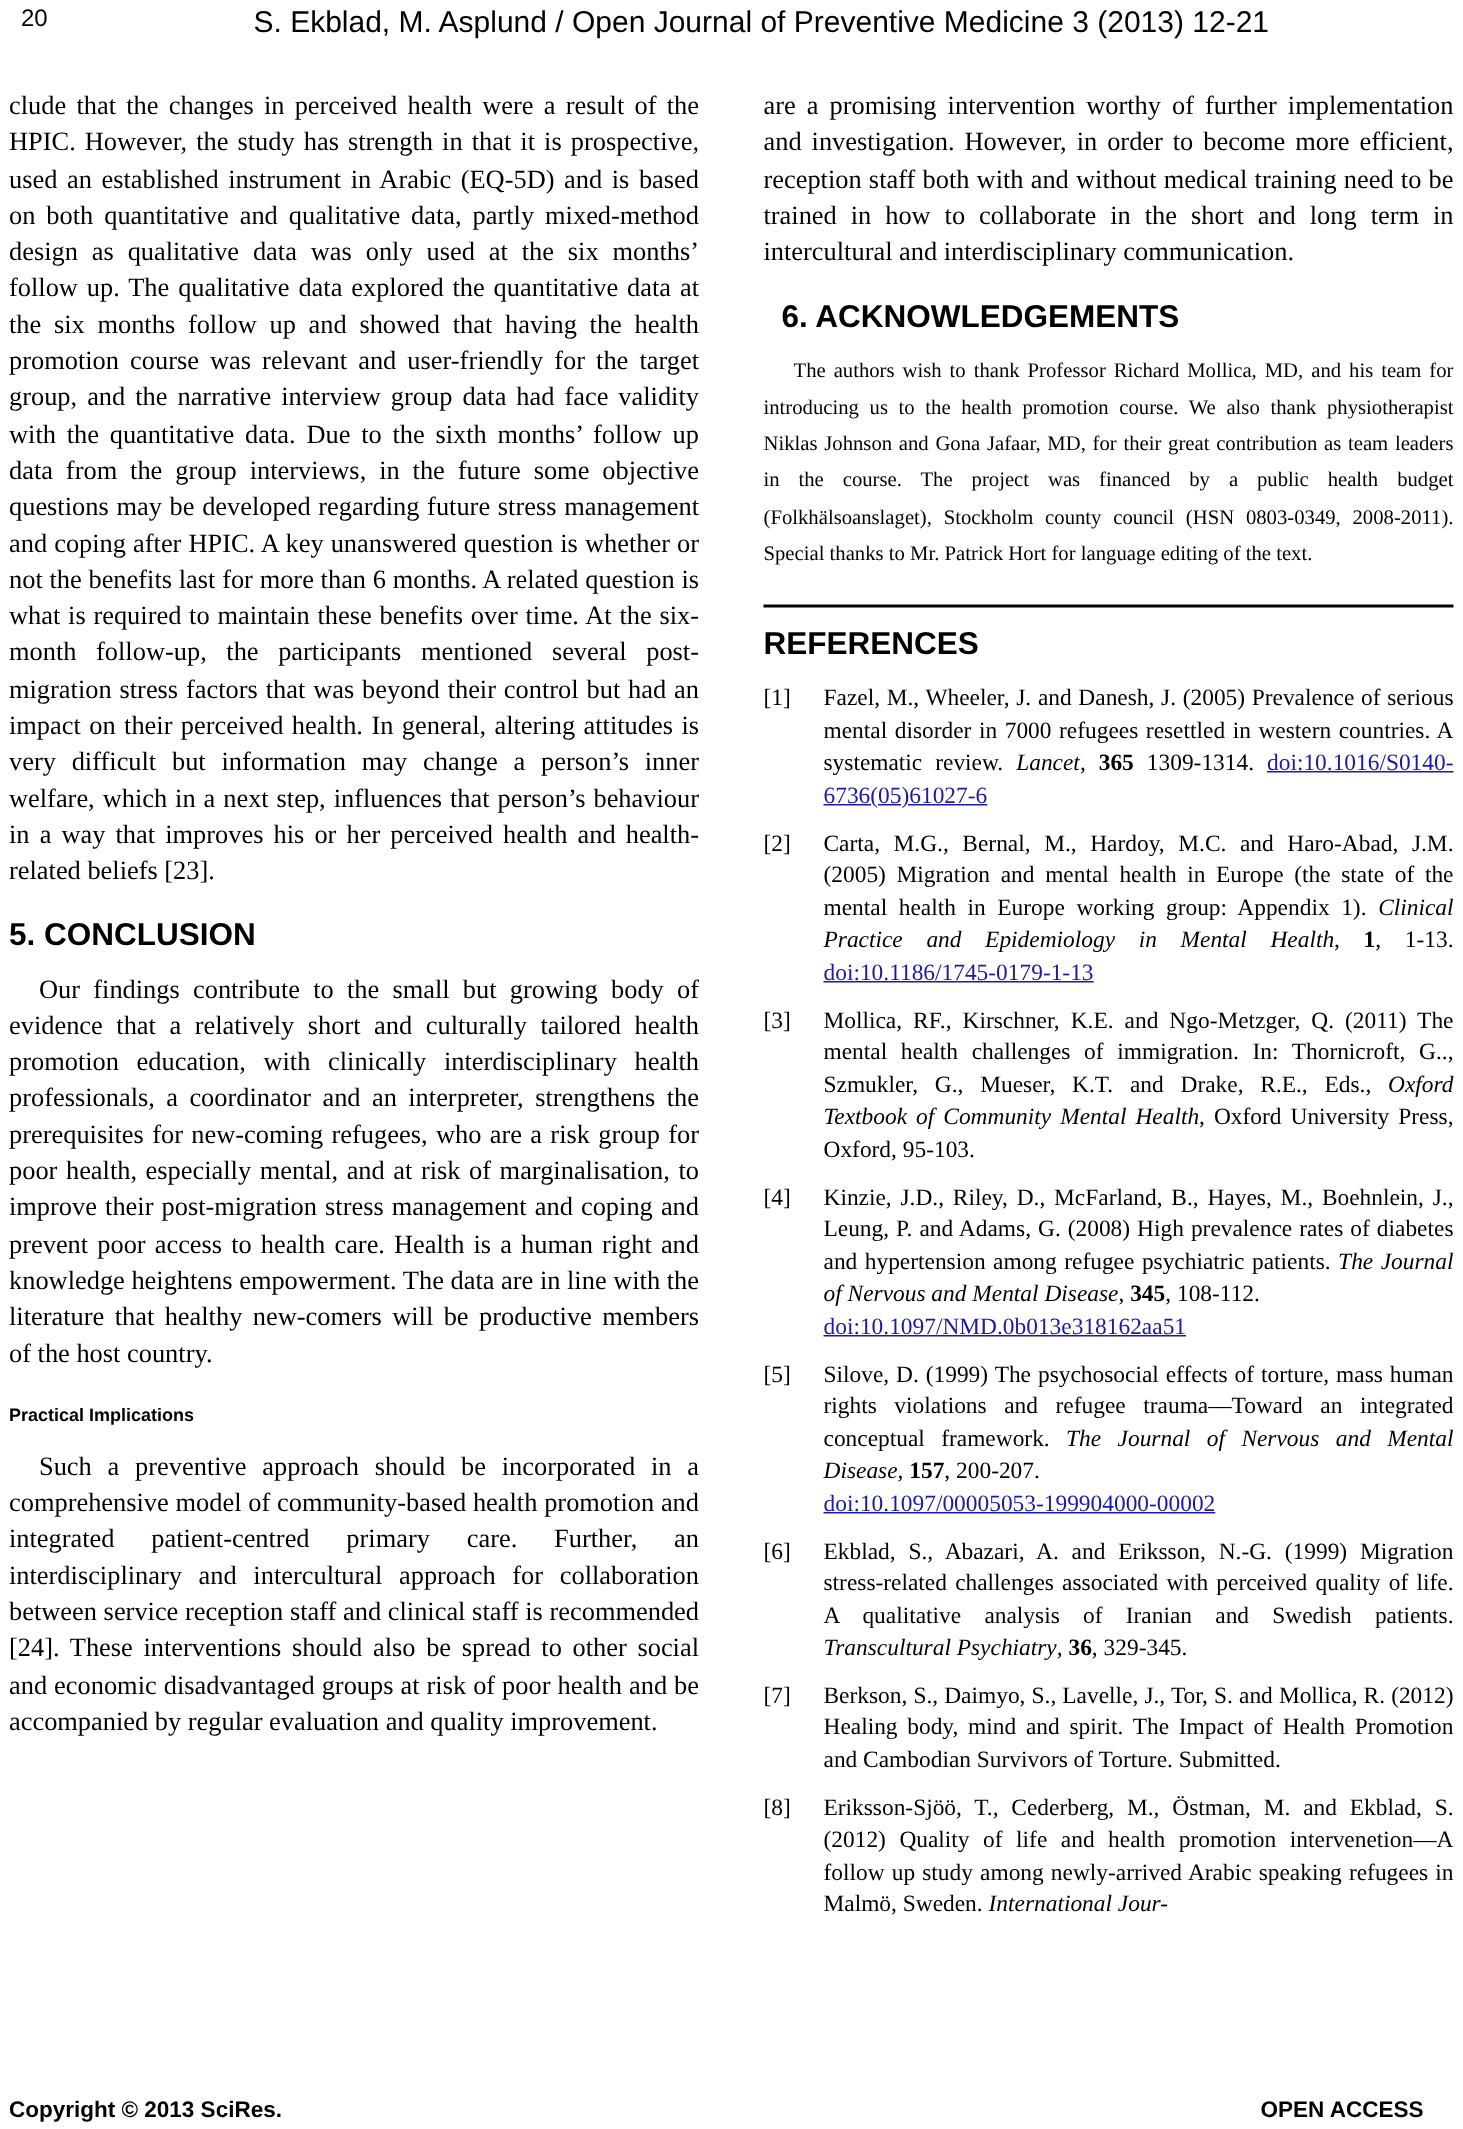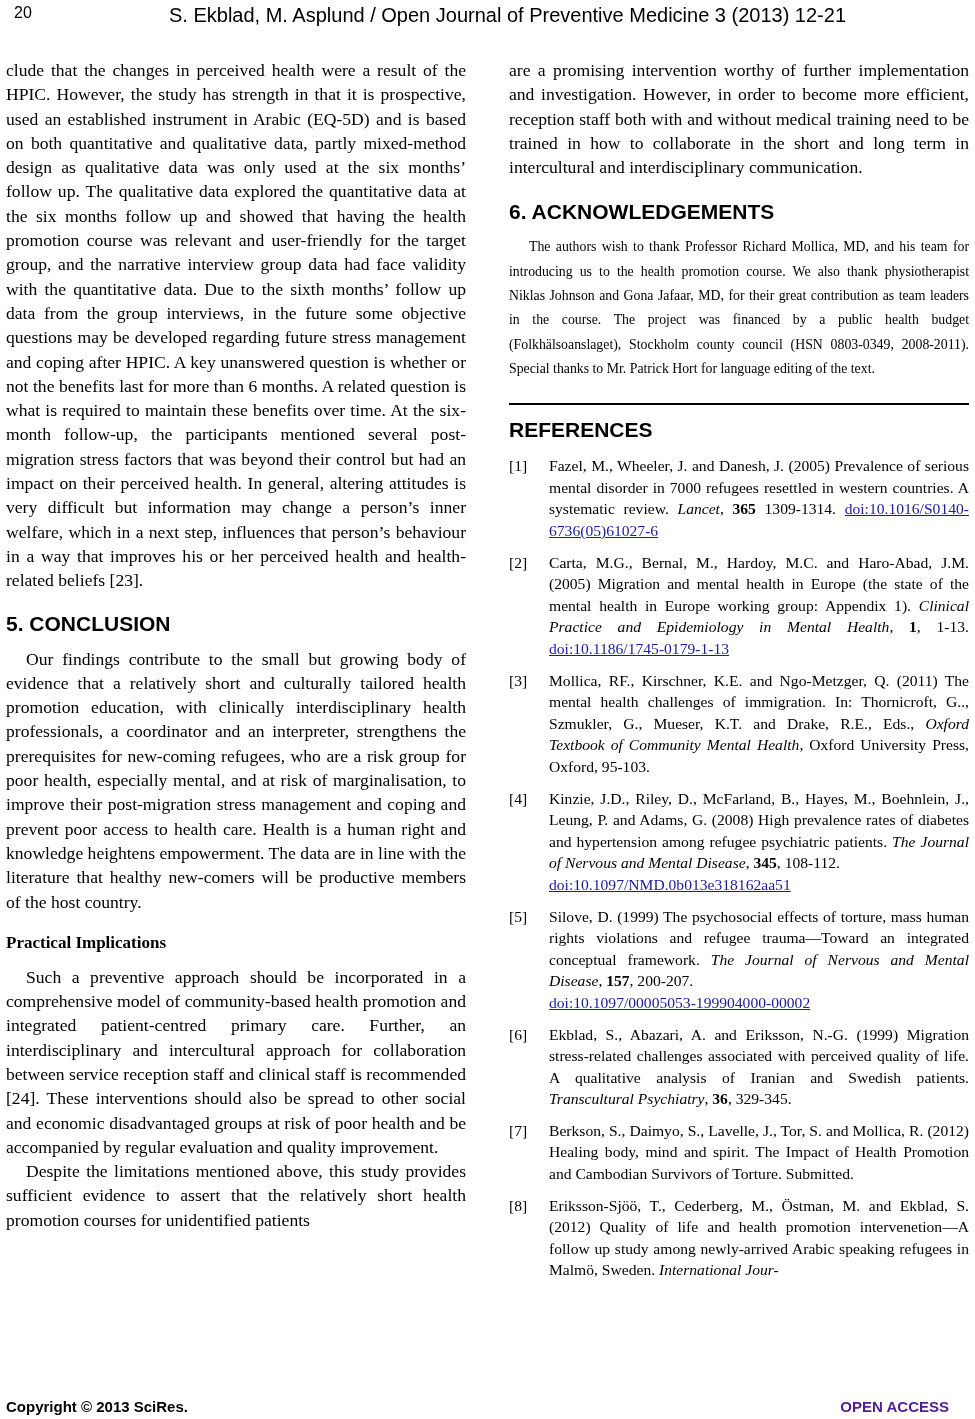--- a/index.html
+++ b/index.html
@@ -8,57 +8,56 @@
   .page-num { position: absolute; left: 14px; top: 4px; font-family: "Liberation Sans", sans-serif; font-size: 16px; }
   .running-head { position: absolute; left: 0; width: 975px; top: 4px; text-align: center; font-family: "Liberation Sans", sans-serif; font-size: 20px; padding-left: 40px; box-sizing: border-box; }
 
   .col { position: absolute; top: 58px; font-family: "Liberation Serif", serif; font-size: 17.6px; line-height: 24.3px; text-align: justify; }
   .col-left { left: 6px; width: 460px; }
   .col-right { left: 509px; width: 460px; }
   .col p { margin: 0; hyphens: none; }
   .indent { text-indent: 20px; }
 
   h2.sec { font-family: "Liberation Sans", sans-serif; font-weight: bold; font-size: 21px; margin: 18px 0 10px 0; line-height: 26px; }
-  h3.sub { font-family: Liberation Serif, serif; font-weight: bold; font-size: 17px; margin: 17px 0 10px 0; line-height: 24px; }
+  h3.sub { font-family: Liberation Sans, sans-serif; font-weight: bold; font-size: 12px; margin: 17px 0 10px 0; line-height: 24px; }
 
   .ack { font-size: 13.8px; line-height: 24.3px; text-indent: 20px; }
   .rule { border: none; border-top: 2.5px solid #000; margin: 22px 0 12px 0; }
 
   .ref { display: flex; font-size: 15.6px; line-height: 21.6px; margin-bottom: 10px; }
   .ref-num { width: 40px; flex: none; text-align: left; }
   .ref-body { flex: 1; text-align: justify; }
   .ref-body i { font-style: italic; }
   .ref-body b { font-weight: bold; }
   .doi { color: #1a1aa6; text-decoration: underline; }
   .doi-block { display: block; }
 
   .footer { position: absolute; left: 0; top: 1392px; width: 957px; height: 27px; font-family: "Liberation Sans", sans-serif; font-weight: bold; font-size: 15px; }
   .copyright { position: absolute; left: 6px; top: 6px; }
-  .open-access { position: absolute; right: 8px; top: 6px; color: #4c1d95; }
+  .open-access { position: absolute; right: 8px; top: 6px; color: #000000; }
 </style>
 </head>
 <body>
 
 <div class="header">
   <span class="page-num">20</span>
   <span class="running-head">S. Ekblad, M. Asplund / Open Journal of Preventive Medicine 3 (2013) 12-21</span>
 </div>
 
 <div class="col col-left">
   <p>clude that the changes in perceived health were a result of the HPIC. However, the study has strength in that it is prospective, used an established instrument in Arabic (EQ-5D) and is based on both quantitative and qualitative data, partly mixed-method design as qualitative data was only used at the six months’ follow up. The qualitative data explored the quantitative data at the six months follow up and showed that having the health promotion course was relevant and user-friendly for the target group, and the narrative interview group data had face validity with the quantitative data. Due to the sixth months’ follow up data from the group interviews, in the future some objective questions may be developed regarding future stress management and coping after HPIC. A key unanswered question is whether or not the benefits last for more than 6 months. A related question is what is required to maintain these benefits over time. At the six-month follow-up, the participants mentioned several post-migration stress factors that was beyond their control but had an impact on their perceived health. In general, altering attitudes is very difficult but information may change a person’s inner welfare, which in a next step, influences that person’s behaviour in a way that improves his or her perceived health and health-related beliefs [23].</p>
   <h2 class="sec">5. CONCLUSION</h2>
   <p class="indent">Our findings contribute to the small but growing body of evidence that a relatively short and culturally tailored health promotion education, with clinically interdisciplinary health professionals, a coordinator and an interpreter, strengthens the prerequisites for new-coming refugees, who are a risk group for poor health, especially mental, and at risk of marginalisation, to improve their post-migration stress management and coping and prevent poor access to health care. Health is a human right and knowledge heightens empowerment. The data are in line with the literature that healthy new-comers will be productive members of the host country.</p>
   <h3 class="sub">Practical Implications</h3>
   <p class="indent">Such a preventive approach should be incorporated in a comprehensive model of community-based health promotion and integrated patient-centred primary care. Further, an interdisciplinary and intercultural approach for collaboration between service reception staff and clinical staff is recommended [24]. These interventions should also be spread to other social and economic disadvantaged groups at risk of poor health and be accompanied by regular evaluation and quality improvement.</p>
-  <p class="indent">Despite the limitations mentioned above, this study provides sufficient evidence to assert that the relatively short health promotion courses for unidentified patients</p>
 </div>
 
 <div class="col col-right">
   <p>are a promising intervention worthy of further implementation and investigation. However, in order to become more efficient, reception staff both with and without medical training need to be trained in how to collaborate in the short and long term in intercultural and interdisciplinary communication.</p>
-  <h2 class="sec" style="margin-top:20px;">6. ACKNOWLEDGEMENTS</h2>
+  <h2 class="sec" style="margin-top:20px;margin-left:12px;">6. ACKNOWLEDGEMENTS</h2>
   <p class="ack">The authors wish to thank Professor Richard Mollica, MD, and his team for introducing us to the health promotion course. We also thank physiotherapist Niklas Johnson and Gona Jafaar, MD, for their great contribution as team leaders in the course. The project was financed by a public health budget (Folkhälsoanslaget), Stockholm county council (HSN 0803-0349, 2008-2011). Special thanks to Mr. Patrick Hort for language editing of the text.</p>
   <hr class="rule">
   <h2 class="sec" style="margin-top:0;margin-bottom:12px;">REFERENCES</h2>
   <div id="ref-list">
       <div class="ref">
         <span class="ref-num">[1]</span>
         <span class="ref-body">Fazel, M., Wheeler, J. and Danesh, J. (2005) Prevalence of serious mental disorder in 7000 refugees resettled in western countries. A systematic review. <i>Lancet</i>, <b>365</b> 1309-1314. <a class="doi">doi:10.1016/S0140-6736(05)61027-6</a></span>
       </div>
       <div class="ref">
         <span class="ref-num">[2]</span>

